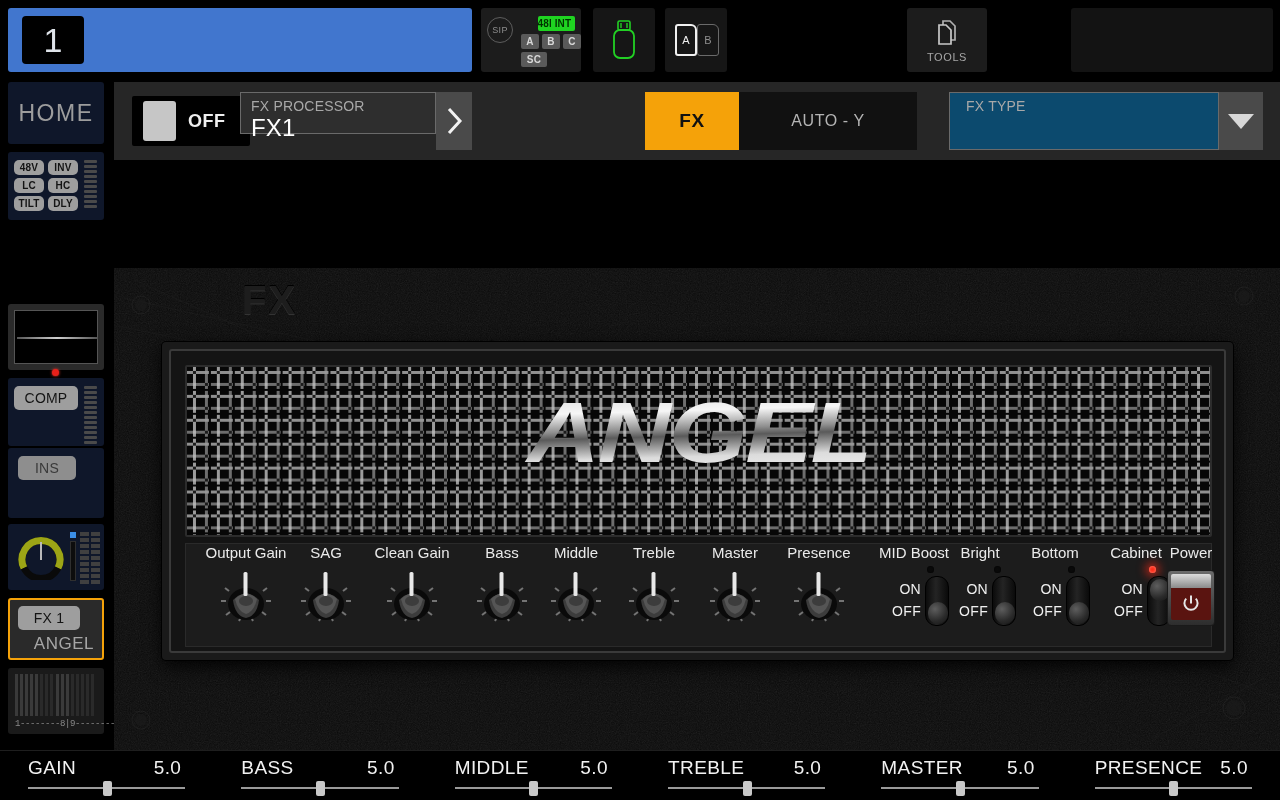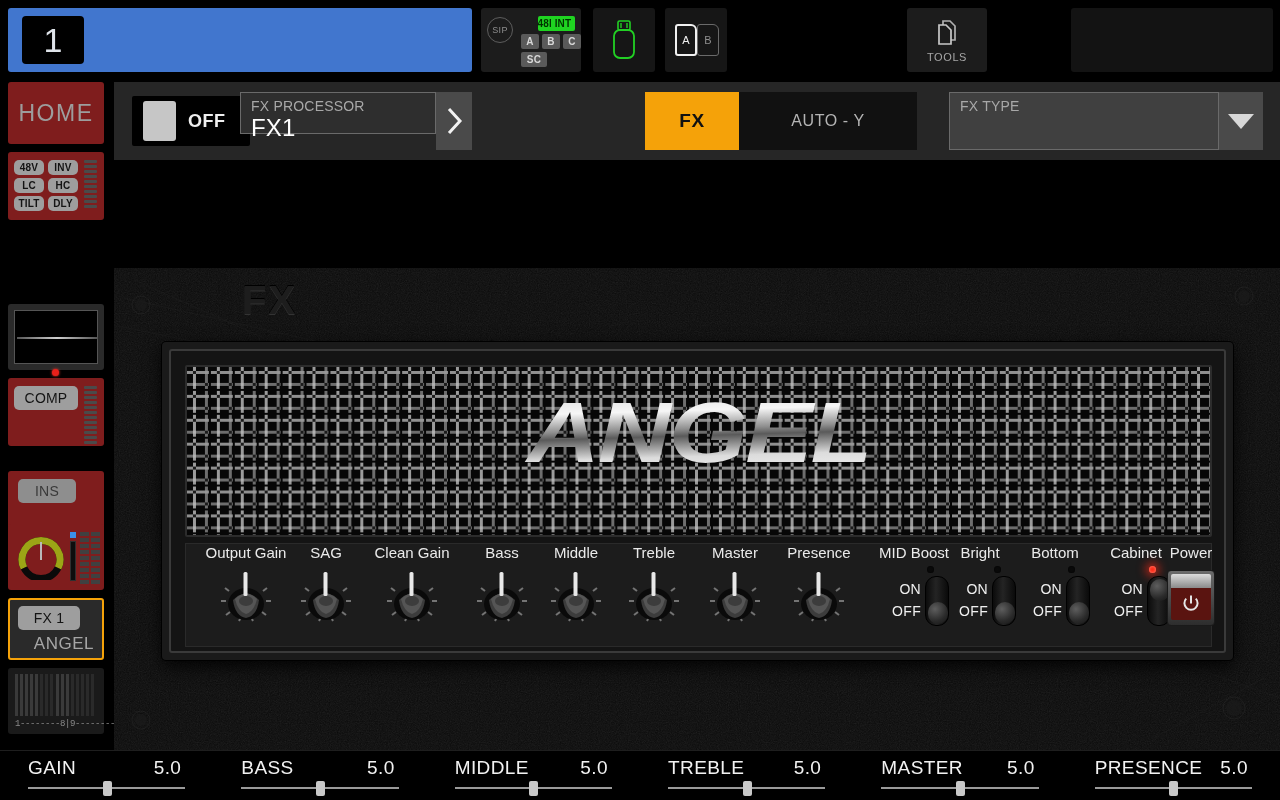--- a/index.html
+++ b/index.html
@@ -63,30 +63,30 @@
   }
   #ab-a { left: 10px; border: 2px solid #f0f0f0; color: #f0f0f0; z-index: 2; background: #161616; }
   #ab-b { left: 32px; border: 1.5px solid #6a6a6a; color: #8e8e8e; }
 
   .tools-label { font-size: 11px; color: #a6a6a6; letter-spacing: .6px; }
 
   
   #sidebar { position: absolute; left: 0; top: 82px; width: 112px; height: 668px; background: #000; }
   .side-panel {
     position: absolute; left: 8px; width: 96px;
-    background: #7f1d1d; border-radius: 3px;
+    background: #0f172a; border-radius: 3px;
   }
   #side-home { top: 0; height: 62px; display: flex; align-items: center; justify-content: center; }
   #side-home span { color: #9d9d9d; font-size: 23px; letter-spacing: 1.5px; }
 
   #side-preamp { top: 70px; height: 68px; }
   #side-gate   { top: 146px; height: 68px; }
   #side-eq     { top: 222px; height: 66px; background: #2a2a2a; }
   #side-comp   { top: 296px; height: 68px; }
-  #side-ins    { top: 389px; height: 62px; }
+  #side-ins    { top: 366px; height: 70px; }
   #side-pan    { top: 442px; height: 66px; }
   #side-fx     { top: 516px; height: 62px; border: 2px solid #f5a209; background: #2a2a2a; }
   #side-scribble { top: 586px; height: 66px; background: #1a1a1a; }
 
   .tag {
     position: absolute; border-radius: 5px; background: #9e9e9e;
     display: flex; align-items: center; justify-content: center;
     color: #141414; font-size: 10px; font-weight: bold; letter-spacing: .2px;
   }
   .tag-lg { font-size: 14px; font-weight: normal; }
@@ -140,21 +140,21 @@
     width: 94px; background: #f5a209; display: flex; align-items: center; justify-content: center;
     color: #111; font-size: 19px; font-weight: bold; letter-spacing: .5px;
   }
   .fx-mode-opt {
     flex: 1; display: flex; align-items: center; justify-content: center;
     color: #b4b4b4; font-size: 16px; letter-spacing: .6px;
   }
 
   #fx-type-sel {
     position: absolute; left: 835px; top: 10px; width: 270px; height: 58px;
-    background: #404040; border: 1px solid #6a6a6a; padding: 5px 0 0 10px;
+    background: #0c4a6e; border: 1px solid #6a6a6a; padding: 5px 0 0 16px;
   }
   #fx-type-arrow {
     position: absolute; left: 1105px; top: 10px; width: 44px; height: 58px;
     background: #4a4a4a; display: flex; align-items: center; justify-content: center;
   }
   .tri-down { width: 0; height: 0; border-left: 13px solid transparent;
     border-right: 13px solid transparent; border-top: 15px solid #d8d8d8; }
 
   
   #fx-second-row { position: absolute; left: 114px; top: 162px; width: 1166px; height: 104px;

